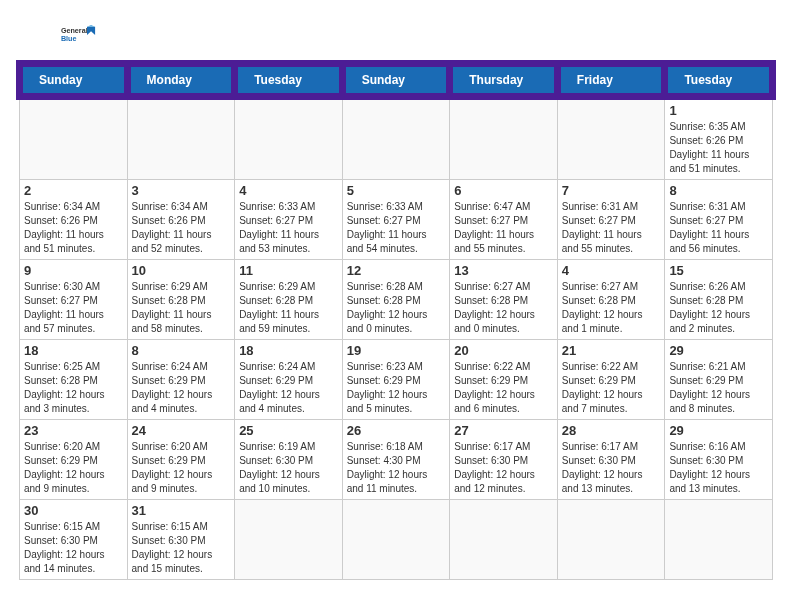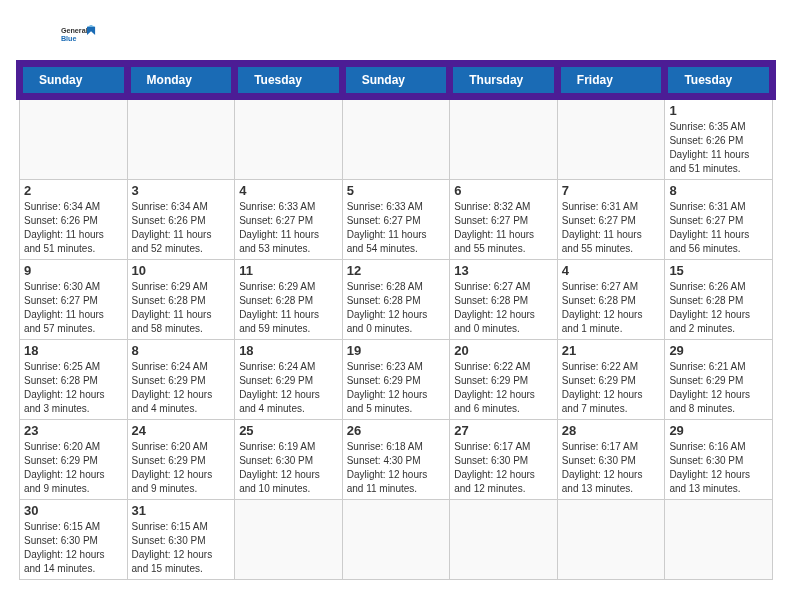--- a/index.html
+++ b/index.html
@@ -146,21 +146,21 @@
         </td>
         <td>
           <span class="day-number">5</span>
           <div class="day-info">Sunrise: 6:33 AM
 Sunset: 6:27 PM
 Daylight: 11 hours
 and 54 minutes.</div>
         </td>
         <td>
           <span class="day-number">6</span>
-          <div class="day-info">Sunrise: 8:32 AM
+          <div class="day-info">Sunrise: 6:47 AM
 Sunset: 6:27 PM
 Daylight: 11 hours
 and 55 minutes.</div>
         </td>
         <td>
           <span class="day-number">7</span>
           <div class="day-info">Sunrise: 6:31 AM
 Sunset: 6:27 PM
 Daylight: 11 hours
 and 55 minutes.</div>

